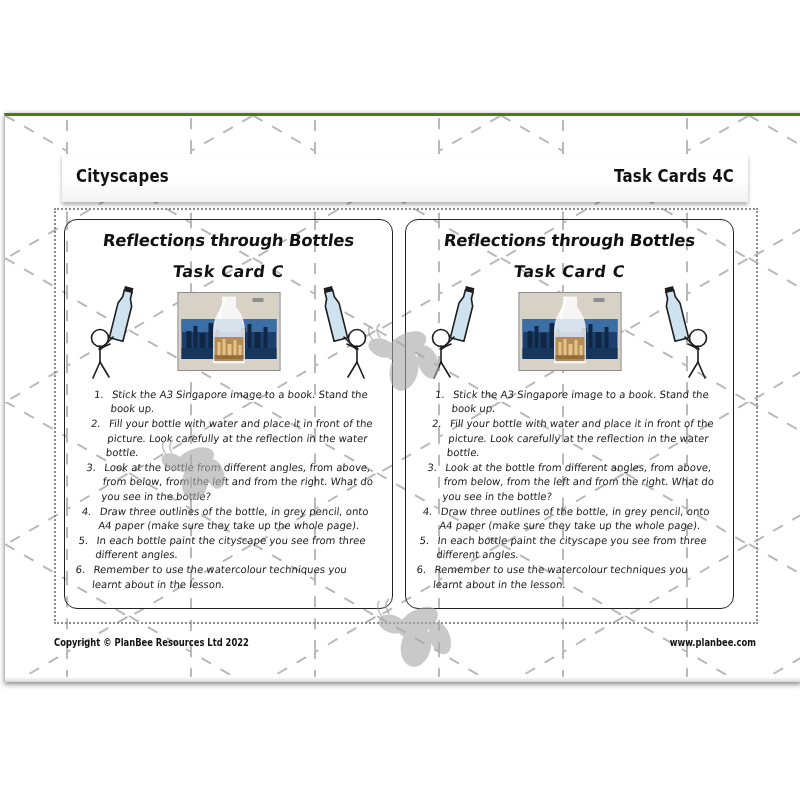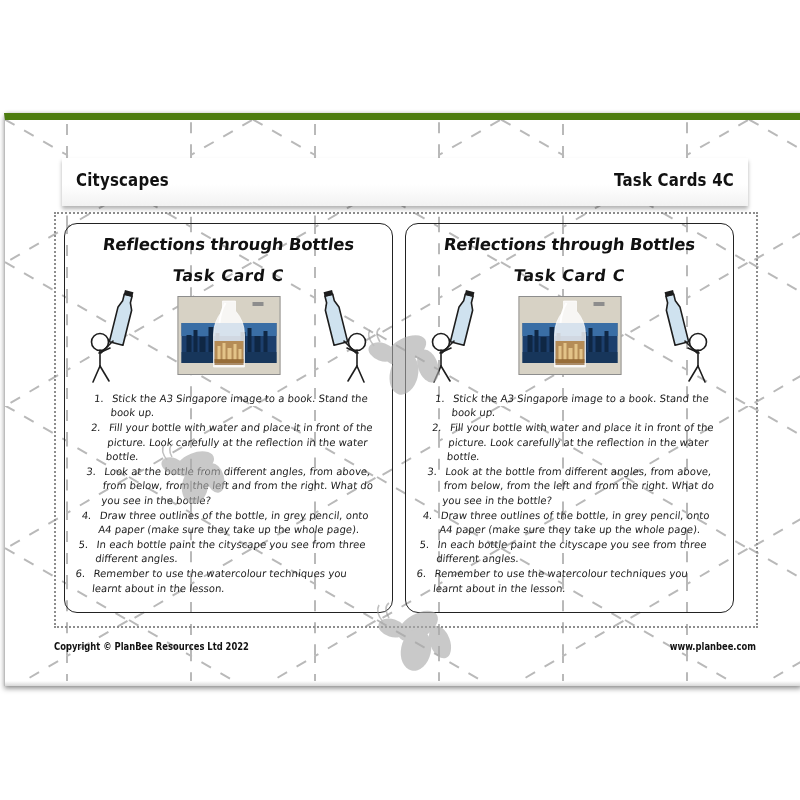--- a/index.html
+++ b/index.html
@@ -9,21 +9,21 @@
     font-family:"DejaVu Sans", sans-serif;
   }
 
   
   #sheet{
     position:absolute;
     left:4px; top:113px;
     width:796px; height:566px;
     background:#ffffff;
     border-left:1px solid #bdbdbd;
-    border-top:7px solid #4d7c0f;
+    border-top:3px solid #4d7c0f;
     box-shadow:0 3px 5px rgba(0,0,0,.35), 2px 0 4px rgba(0,0,0,.22);
     overflow:hidden;
   }
   #sheet:after{
     content:"";position:absolute;left:0;right:0;bottom:0;height:5px;
     background:linear-gradient(#ffffff,#d8d8d8);
   }
 
   
   .hive{position:absolute;inset:0;pointer-events:none;}

